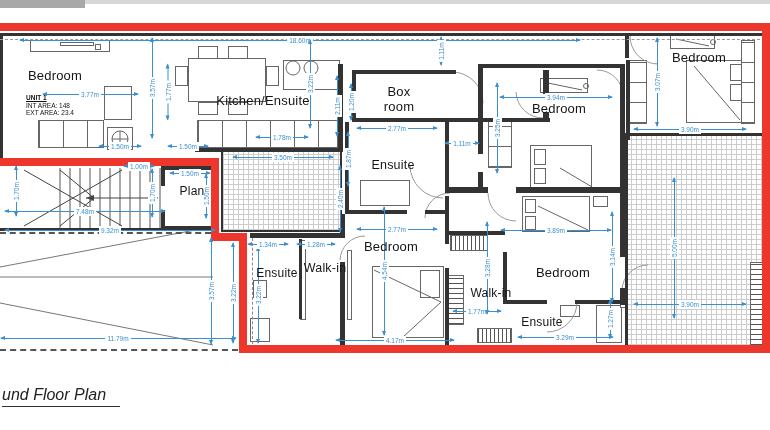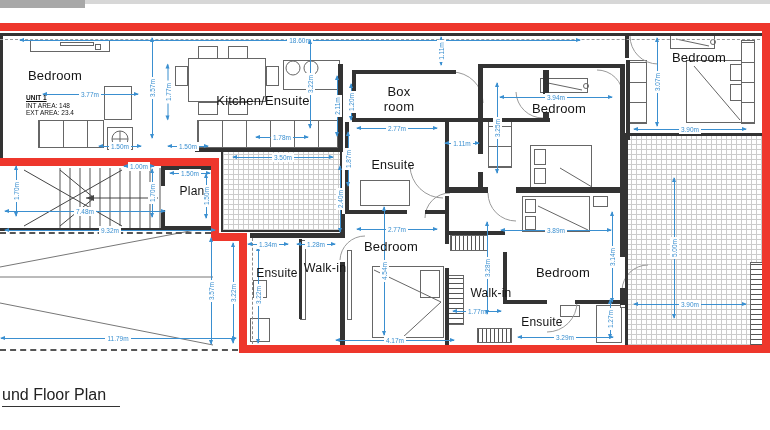--- a/index.html
+++ b/index.html
@@ -24,21 +24,21 @@
   .f{position:absolute;border:1px solid #666;background:#fff;box-sizing:border-box;}
   .cellsV{background-image:repeating-linear-gradient(0deg,#666 0 1px,transparent 1px 20px);}
   .cellsH{background-image:repeating-linear-gradient(90deg,#666 0 1px,transparent 1px 24px);}
   .stripV{background-image:repeating-linear-gradient(90deg,#555 0 1px,transparent 1px 4px);}
   .stripH{background-image:repeating-linear-gradient(0deg,#555 0 1px,transparent 1px 5px);}
   .dashH{position:absolute;height:0;border-top:2px dashed #555;}
   .dashHthin{position:absolute;height:0;border-top:1px dashed #9a9a9a;}
   .dashV{position:absolute;width:0;border-left:1px dashed #888;}
   #unit-block{position:absolute;left:26px;top:94px;font-size:6.5px;color:#111;line-height:7.5px;}
   #unit-block .u1{font-weight:bold;text-decoration:underline;}
-  #plan-title{position:absolute;left:2px;top:386px;font-size:16px;
+  #plan-title{position:absolute;left:2px;top:386px;font-size:16px;font-style:italic;
       color:#222;border-bottom:1.5px solid #333;padding:0 14px 2px 0;}
   svg{position:absolute;left:0;top:0;}
 </style>
 </head>
 <body>
 
 <div id="canvas">
 
   <div class="abs" style="left:0;top:0;width:770px;height:4px;background:#d7d7d7;"></div>
   <div class="abs" style="left:0;top:0;width:85px;height:8px;background:#a8a8a8;"></div>

